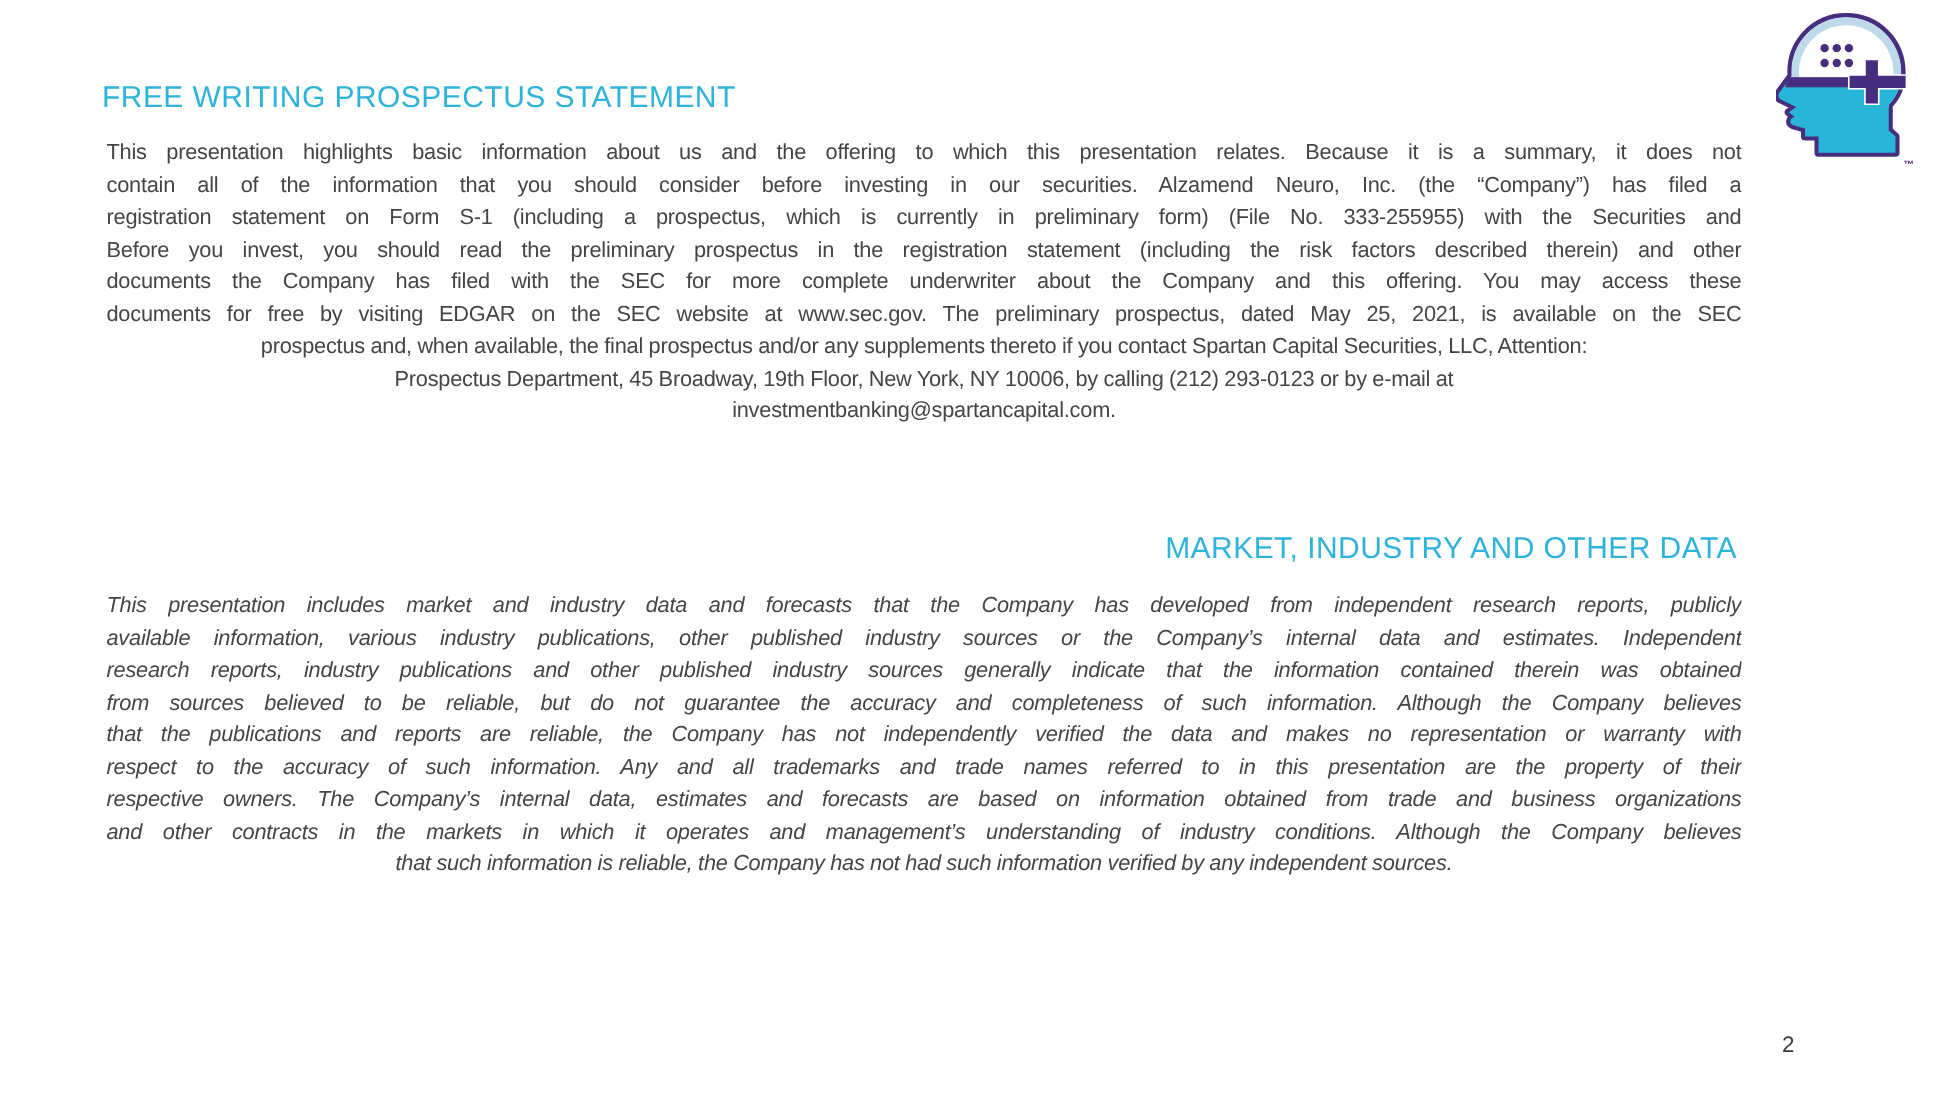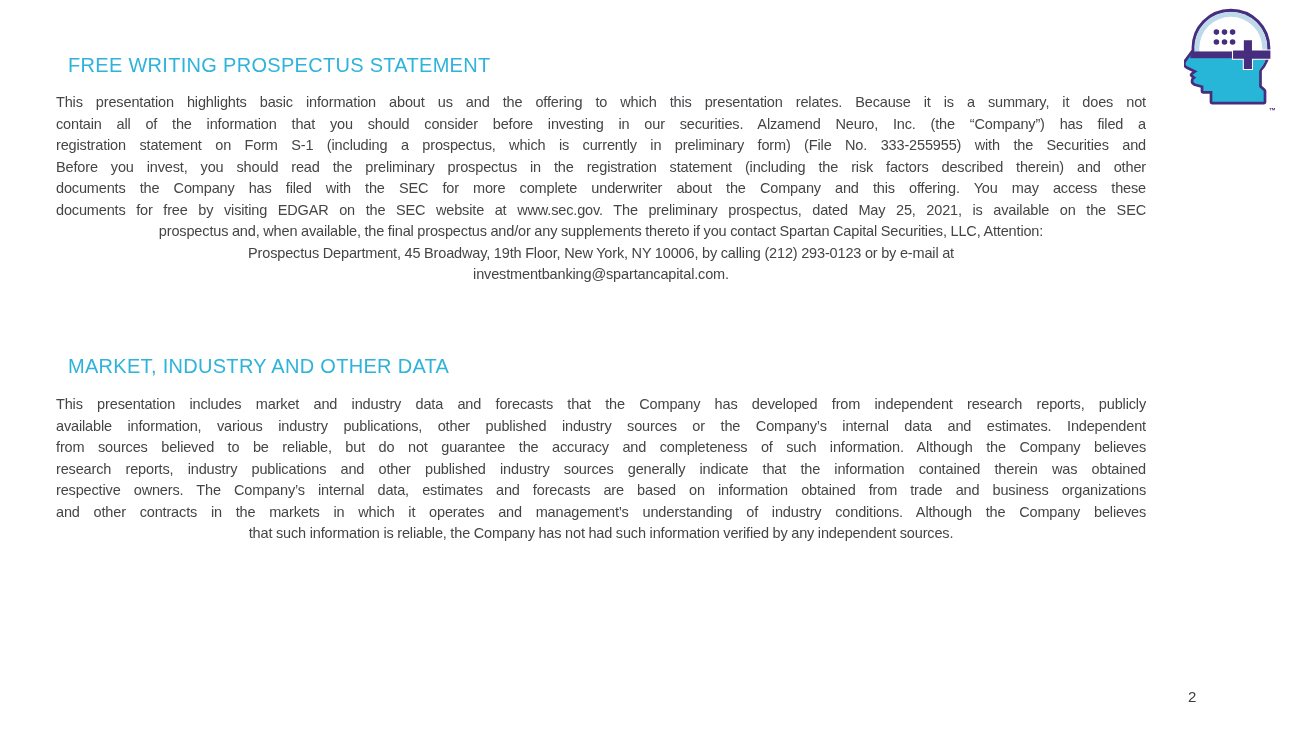--- a/index.html
+++ b/index.html
@@ -14,23 +14,23 @@
   .content { position: absolute; left: 68px; width: 1090px; }
   .heading {
     font-size: 20px;
     font-weight: 400;
     color: #2eb3da;
     letter-spacing: 0.3px;
     white-space: nowrap;
   }
   #heading-1 { top: 54px; }
   #heading-2 { top: 355px; }
-  .para { position: absolute; left: 56px; width: 1090px; }
+  .para { position: absolute; left: 71px; width: 1090px; }
   #para-1 { top: 92px; }
-  #para-2 { top: 394px; }
+  #para-2 { top: 394px; font-style: italic; }
   .line {
     font-size: 14.5px;
     line-height: 21.5px;
     height: 21.5px;
     overflow: hidden;
     letter-spacing: -0.15px;
     word-spacing: -0.2px;
     color: #454548;
     text-align: center;
     white-space: nowrap;
@@ -74,27 +74,29 @@
   <div class="line j">contain all of the information that you should consider before investing in our securities. Alzamend Neuro, Inc. (the “Company”) has filed a</div>
   <div class="line j">registration statement on Form S-1 (including a prospectus, which is currently in preliminary form) (File No. 333-255955) with the Securities and</div>
   <div class="line j">Before you invest, you should read the preliminary prospectus in the registration statement (including the risk factors described therein) and other</div>
   <div class="line j">documents the Company has filed with the SEC for more complete underwriter about the Company and this offering. You may access these</div>
   <div class="line j">documents for free by visiting EDGAR on the SEC website at www.sec.gov. The preliminary prospectus, dated May 25, 2021, is available on the SEC</div>
   <div class="line">prospectus and, when available, the final prospectus and/or any supplements thereto if you contact Spartan Capital Securities, LLC, Attention:</div>
   <div class="line">Prospectus Department, 45 Broadway, 19th Floor, New York, NY 10006, by calling (212) 293-0123 or by e-mail at</div>
   <div class="line">investmentbanking@spartancapital.com.</div>
 </div>
 
-<div class="content heading" id="heading-2" style="position:absolute;">MARKET, INDUSTRY AND OTHER DATA</div>
+<div class="content heading" id="heading-2" style="position:absolute;text-align:right;">MARKET, INDUSTRY AND OTHER DATA</div>
 
 <div class="para" id="para-2">
   <div class="line j">This presentation includes market and industry data and forecasts that the Company has developed from independent research reports, publicly</div>
   <div class="line j">available information, various industry publications, other published industry sources or the Company’s internal data and estimates. Independent</div>
+  <div class="line j">research reports, industry publications and other published industry sources generally indicate that the information contained therein was obtained</div>
   <div class="line j">from sources believed to be reliable, but do not guarantee the accuracy and completeness of such information. Although the Company believes</div>
-  <div class="line j">research reports, industry publications and other published industry sources generally indicate that the information contained therein was obtained</div>
+  <div class="line j">that the publications and reports are reliable, the Company has not independently verified the data and makes no representation or warranty with</div>
+  <div class="line j">respect to the accuracy of such information. Any and all trademarks and trade names referred to in this presentation are the property of their</div>
   <div class="line j">respective owners. The Company’s internal data, estimates and forecasts are based on information obtained from trade and business organizations</div>
   <div class="line j">and other contracts in the markets in which it operates and management’s understanding of industry conditions. Although the Company believes</div>
   <div class="line">that such information is reliable, the Company has not had such information verified by any independent sources.</div>
 </div>
 
 <div class="logo-wrap">
   <svg viewBox="0 0 100 114" aria-hidden="true">
     <defs>
       <clipPath id="headClip">
         <path d="M52 3 C75 3 93 21 93 44 C93 55 88.5 63 83.5 68 L83.5 87 L88.5 91.5 L88.5 103.5 L31.5 103.5 L31.5 91.5 L21.5 91.5 L21.5 85.5 L12.5 83 C9 81.5 10.5 77.5 14 77 L9.5 73.5 L15 69.5 L3.5 64 C1 62.5 1.5 59.5 3.5 57.5 L11.5 46.5 C10 21.5 29 3 52 3 Z"></path>

